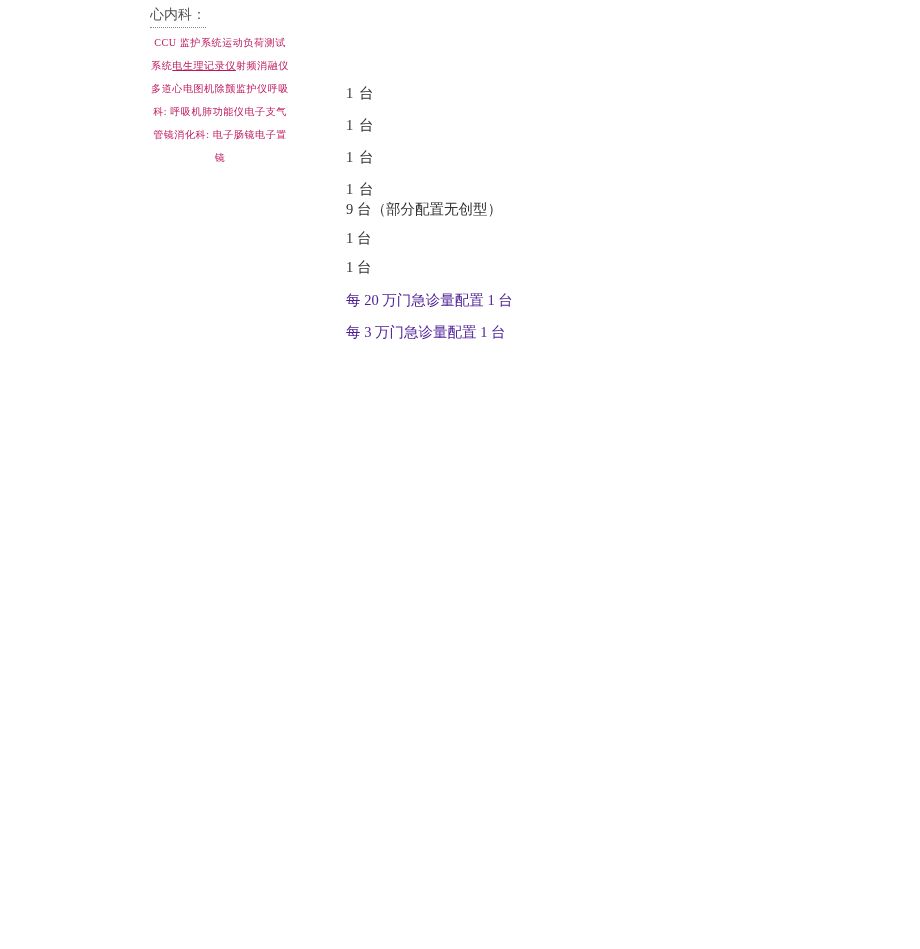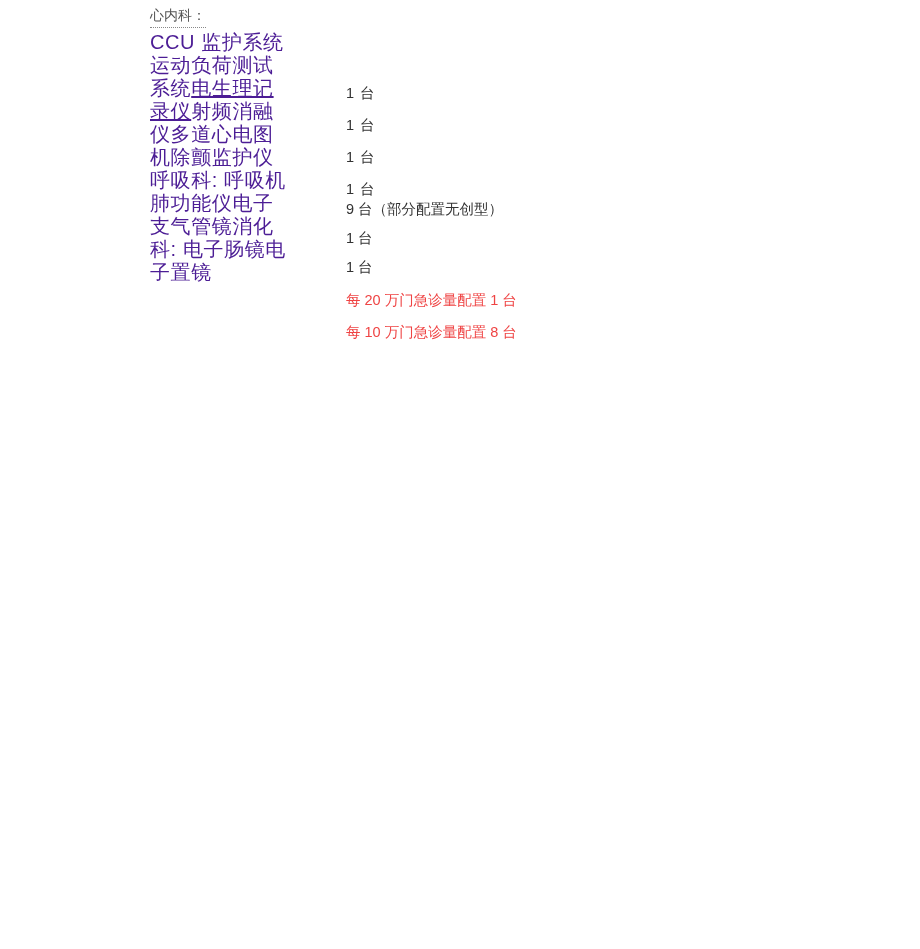--- a/index.html
+++ b/index.html
@@ -1,15 +1,15 @@
 <!DOCTYPE html>
 <html><head>
   <meta charset="utf-8">
   <style>
-    * { margin: 0; padding: 0; box-sizing: border-box; }
+    * { margin: 0; padding: 0; box-sizing: border-box; font-family: Liberation Serif, serif; }
     body {
       width: 920px;
       height: 949px;
       font-family: "Helvetica Neue", Arial, "Hiragino Sans GB", "Microsoft YaHei", sans-serif;
       font-size: 14px;
       line-height: 1.6;
       color: #333;
       background: #fff;
       position: relative;
     }
@@ -23,24 +23,25 @@
     }
     .header-line {
       display: inline-block;
       border-bottom: 1px dotted #888;
       color: #555;
       font-size: 14px;
       margin-bottom: 3px;
       padding-bottom: 1px;
     }
     .flow-text {
-      color: #4c1d95;
-      font-size: 20px;
+      color: #be185d;
+      font-size: 10px;
       line-height: 23px;
       letter-spacing: 0.6px;
+      text-align: center;
     }
     .flow-text .u { text-decoration: underline; }
 
     .col-right {
       position: absolute;
       left: 346px;
       top: 73px;
       font-size: 14.5px;
       color: #333;
       line-height: 23px;
@@ -54,21 +55,21 @@
       top: 190px;
       font-size: 14.5px;
       color: #333;
       line-height: 20px;
     }
     .block3 {
       position: absolute;
       left: 346px;
       top: 280px;
       font-size: 14.5px;
-      color: #ef4444;
+      color: #4c1d95;
       line-height: 23px;
     }
   </style>
 </head>
 <body>
 
 <div class="page">
 
   <div class="col-left">
     <span class="header-line">心内科：</span>
@@ -85,16 +86,16 @@
   </div>
 
   <div class="block2">
     <div class="r-item"><span>9 台（部分配置无创型）</span></div>
     <div class="r-item"><span>1 台</span></div>
     <div class="r-item"><span>1 台</span></div>
   </div>
 
   <div class="block3">
     <div class="r-item"><span>每 20 万门急诊量配置 1 台</span></div>
-    <div class="r-item"><span>每 10 万门急诊量配置 8 台</span></div>
+    <div class="r-item"><span>每 3 万门急诊量配置 1 台</span></div>
   </div>
 
 </div>
 
 </body></html>

